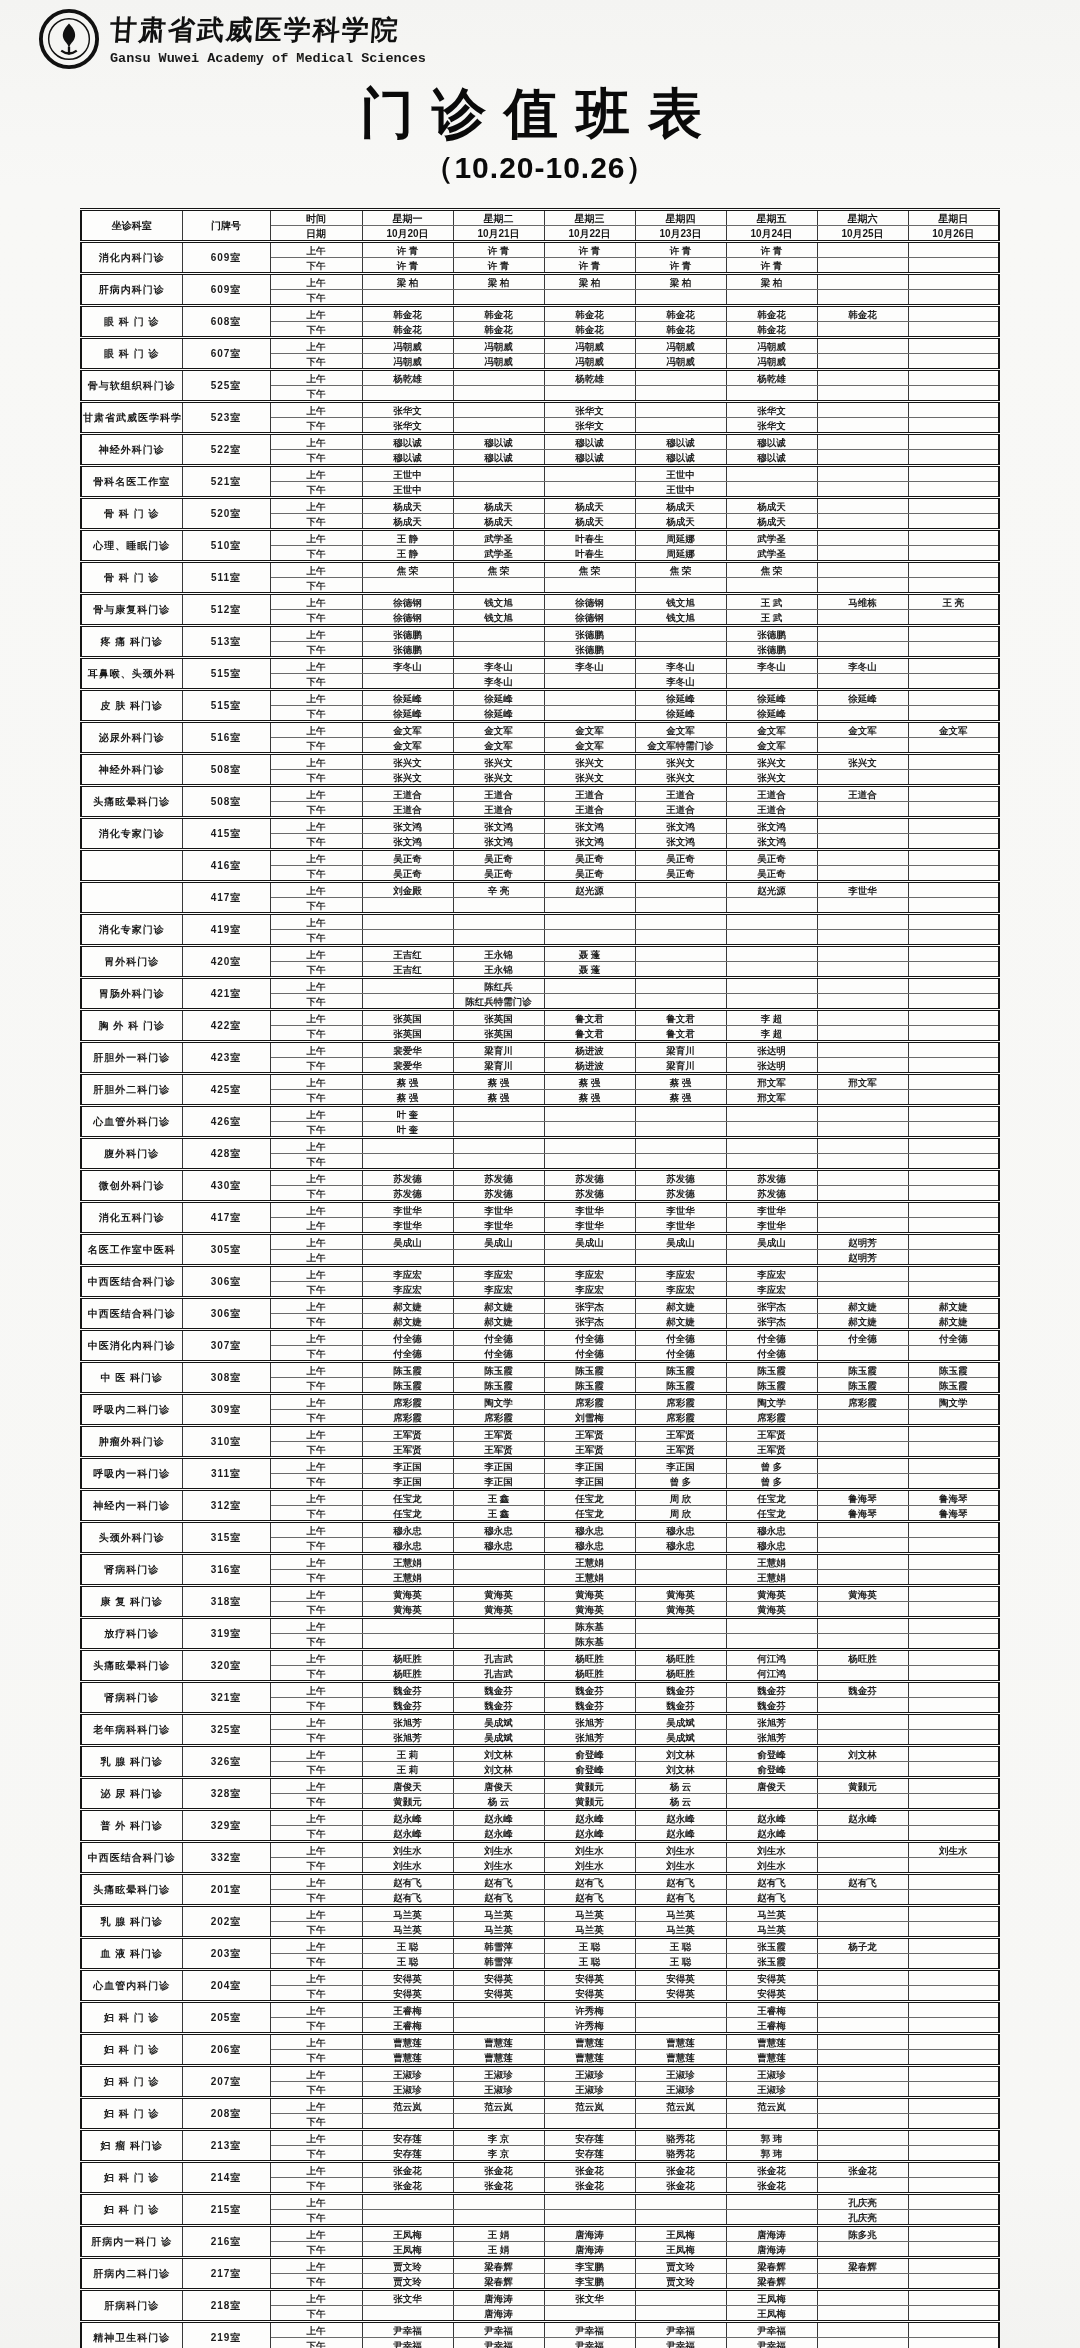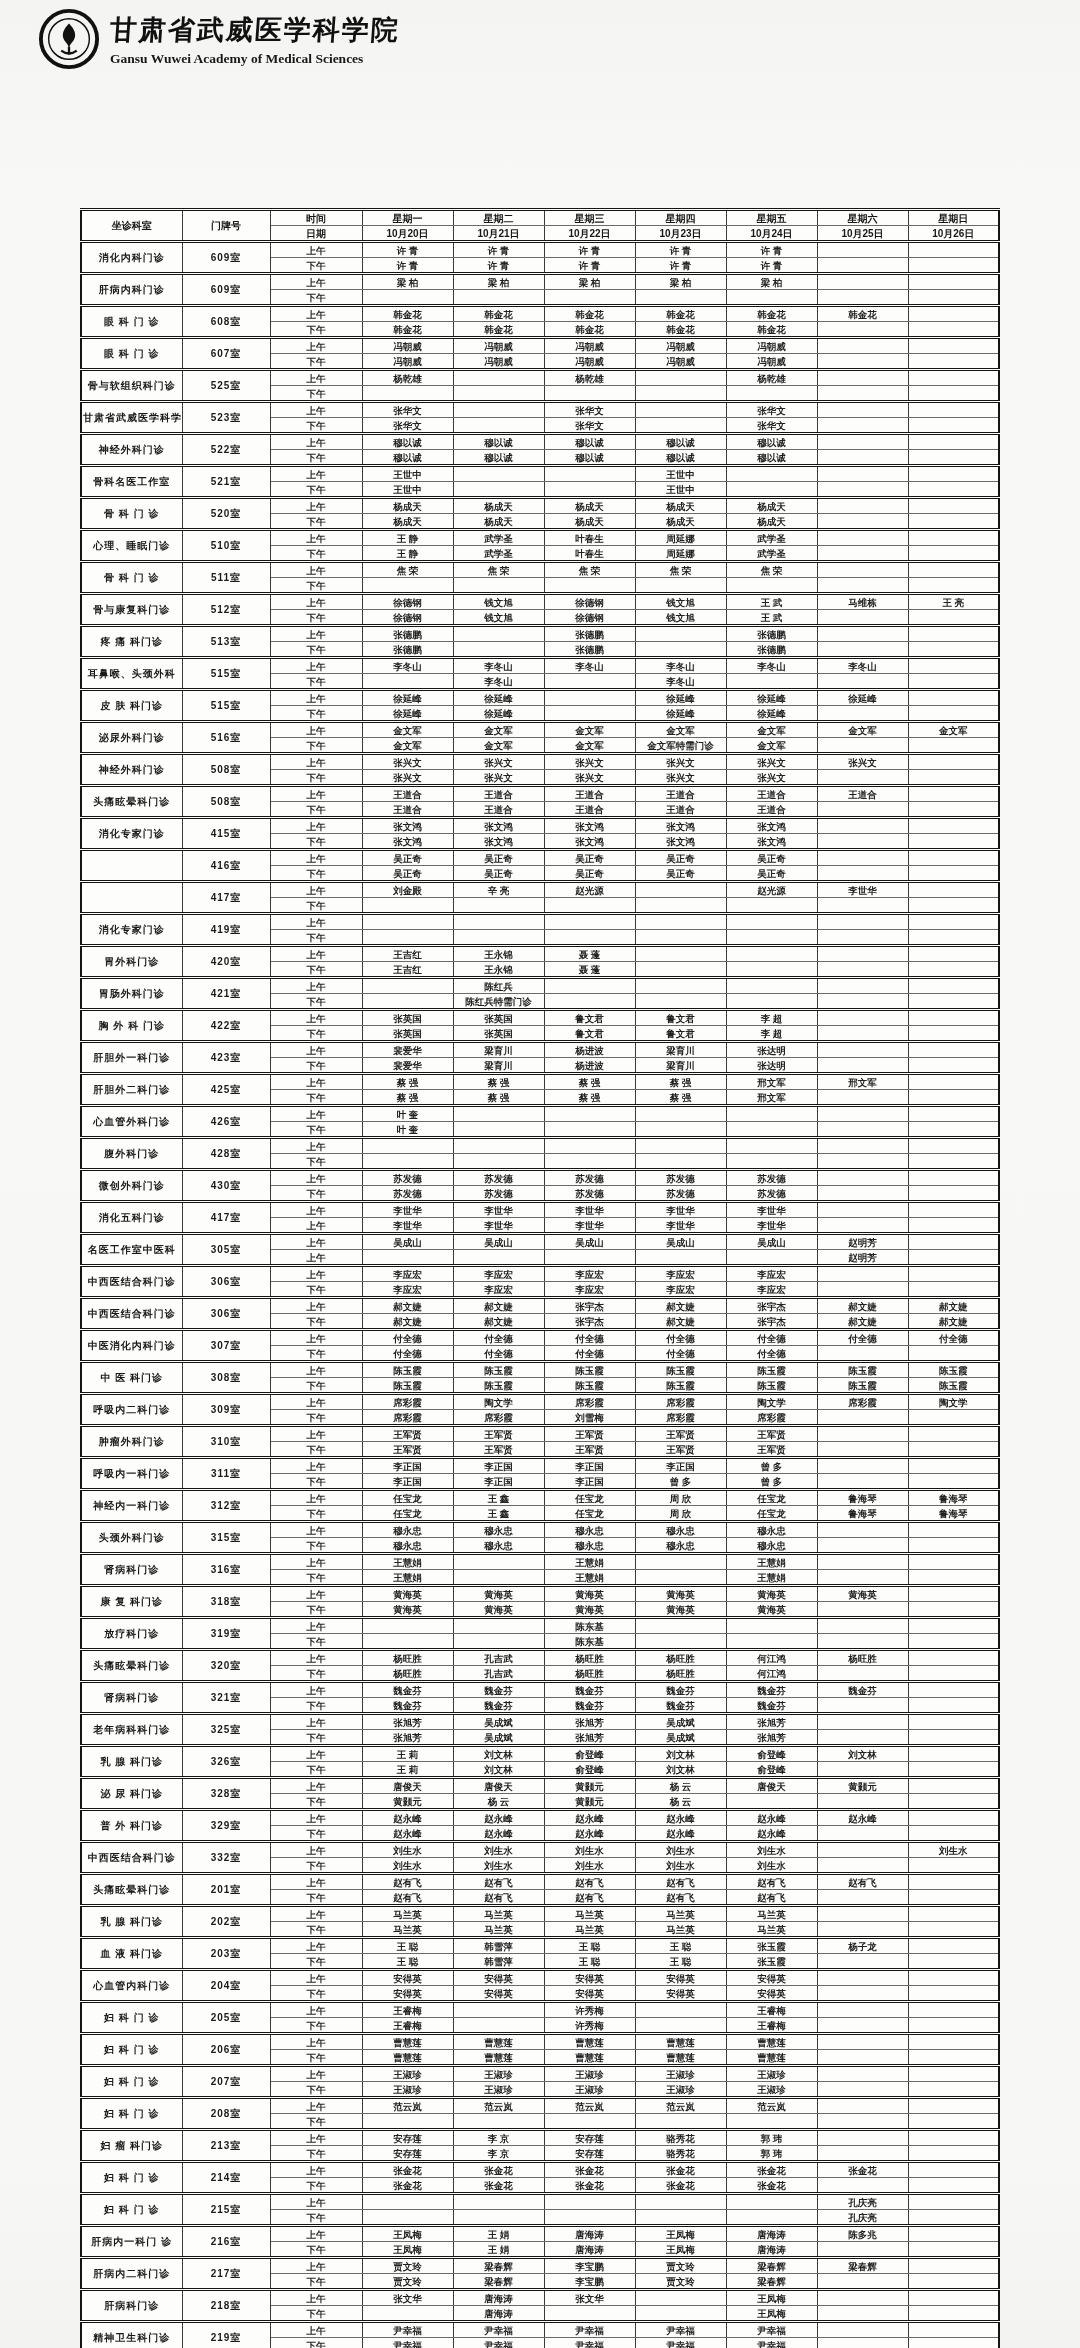--- a/index.html
+++ b/index.html
@@ -11,21 +11,21 @@
     -webkit-font-smoothing:antialiased;
   }
   .page{position:relative;width:1080px;height:2348px;overflow:hidden;
     background:linear-gradient(180deg,#f4f4f2 0%,#f8f8f6 8%,#f7f7f5 92%,#f3f3f1 100%);}
   
   .brand{position:absolute;top:8px;left:38px;display:flex;align-items:center;gap:10px;}
   .logo{width:62px;height:62px;flex:0 0 auto;}
   .brand-text .cn{font-size:27px;font-weight:bold;letter-spacing:2px;color:#111;
     font-family:"Liberation Serif","DejaVu Serif",serif;transform:skewX(-4deg);}
   .brand-text .en{font-size:13.5px;font-weight:bold;color:#181818;margin-top:3px;
-    font-family:Liberation Serif, serif;}
+    font-family:Liberation Mono, monospace;}
   
   .title{position:absolute;top:78px;left:0;width:100%;text-align:center;
     font-size:54px;font-weight:900;letter-spacing:18px;color:#0a0a0a;}
   .subtitle{position:absolute;top:148px;left:0;width:100%;text-align:center;
     font-size:30px;font-weight:800;letter-spacing:1px;color:#0a0a0a;}
   
   table.sched{
     position:absolute;top:208px;left:80px;width:920px;
     border-collapse:collapse;table-layout:fixed;
     background:#fdfdfc;
@@ -60,20 +60,22 @@
       <path d="M32 16 C26 22 24 28 27 33 C29 36 31 37 32 42 C33 37 35 36 37 33 C40 28 38 22 32 16 Z" fill="#111"></path>
       <rect x="30.8" y="40" width="2.4" height="8" fill="#111"></rect>
       <path d="M24 44 Q32 50 40 44" stroke="#111" stroke-width="2.4" fill="none"></path>
     </svg>
     <div class="brand-text">
       <div class="cn">甘肃省武威医学科学院</div>
       <div class="en">Gansu Wuwei Academy of Medical Sciences</div>
     </div>
   </div>
 
+  <div class="title">门诊值班表</div>
+  <div class="subtitle">（10.20-10.26）</div>
 
   <table class="sched">
     <colgroup>
       <col class="c-dept">
         <col class="c-room">
         <col class="c-time">
       <col class="c-day">
         <col class="c-day">
         <col class="c-day">
         <col class="c-day">

